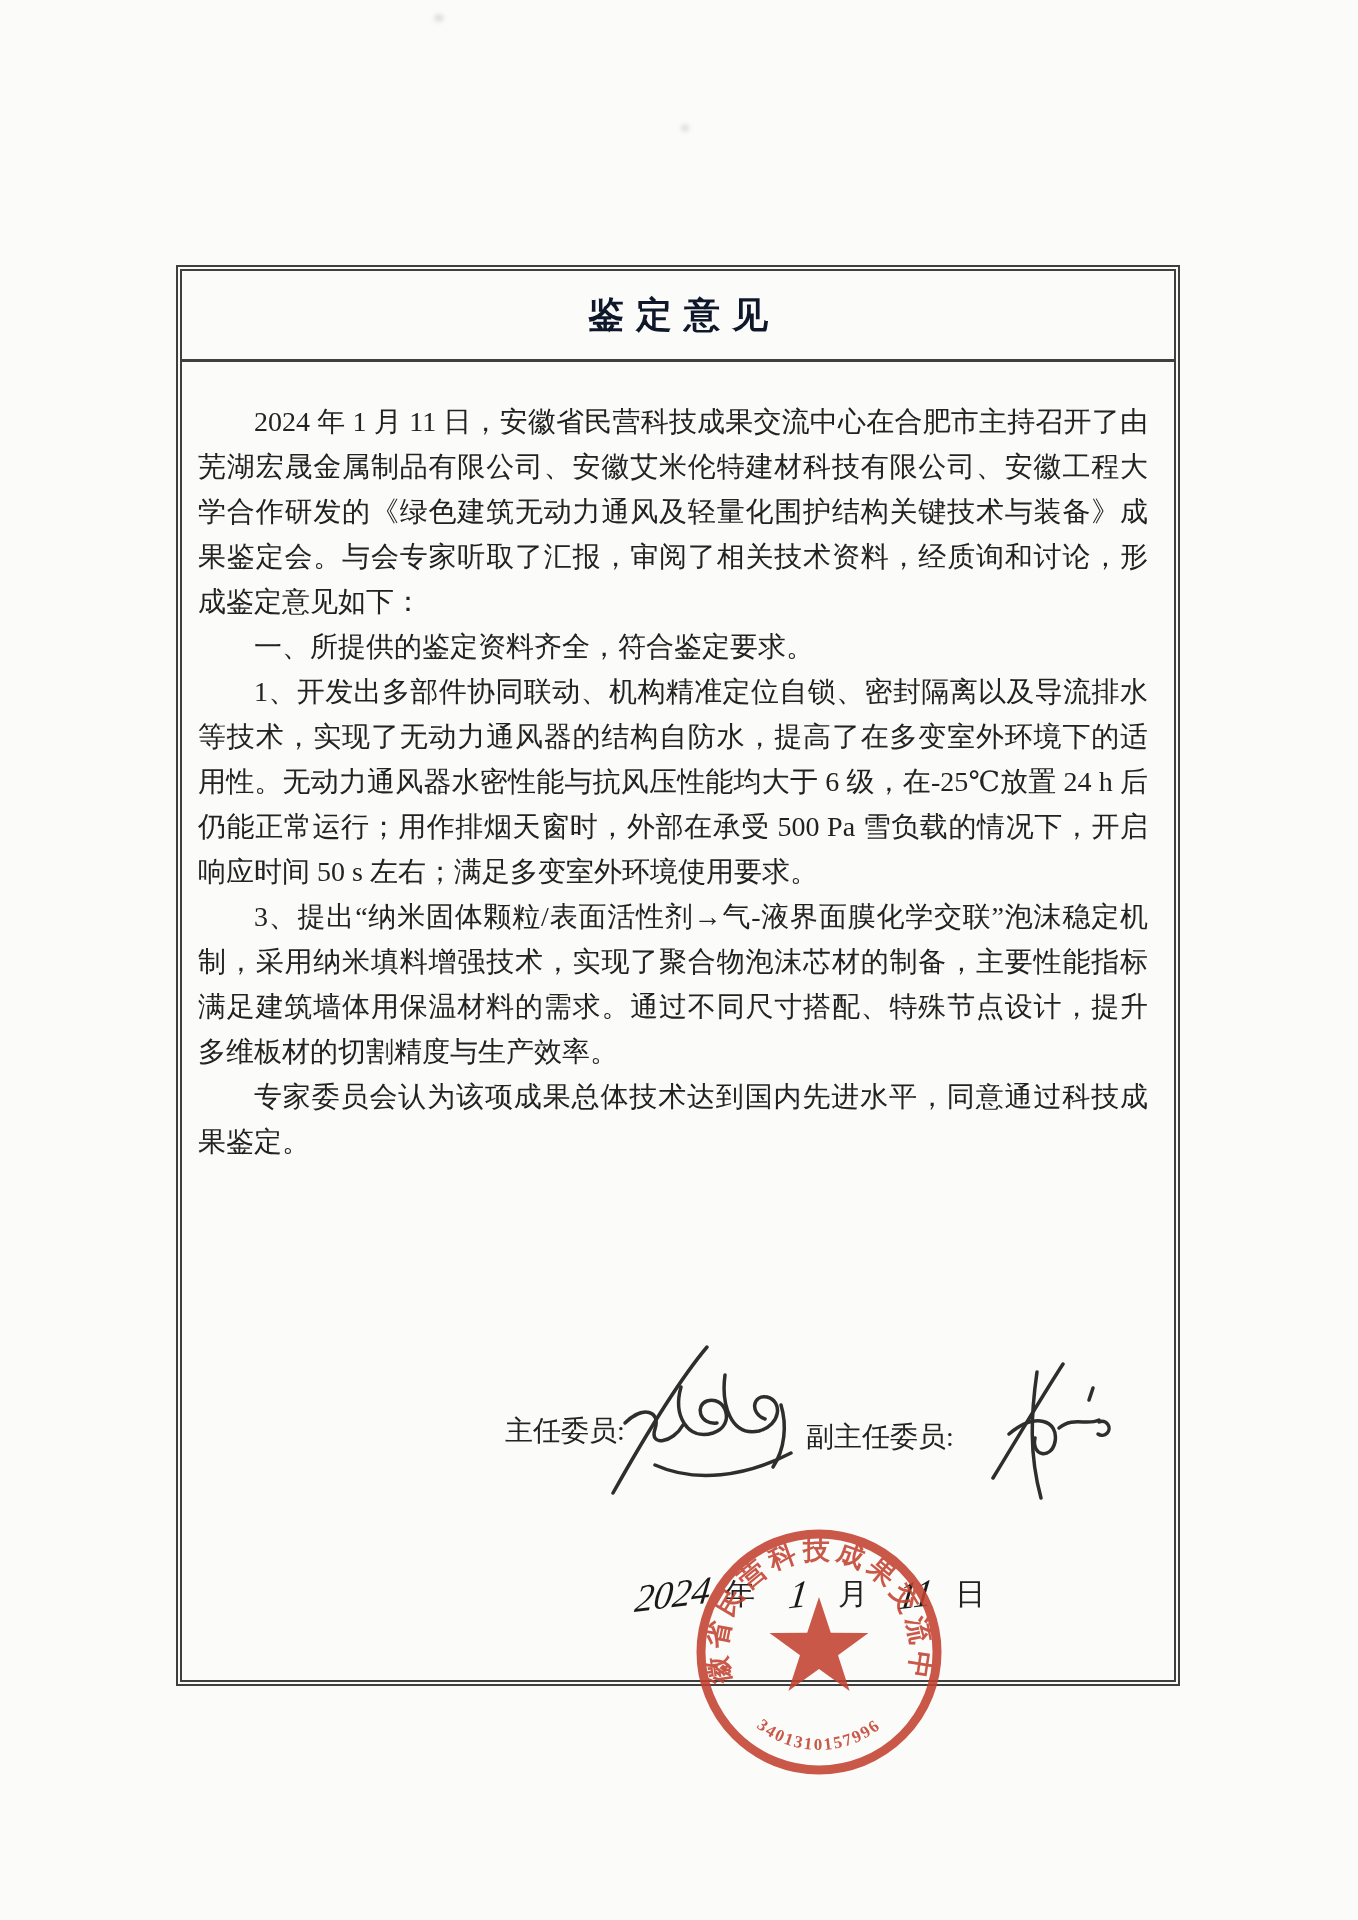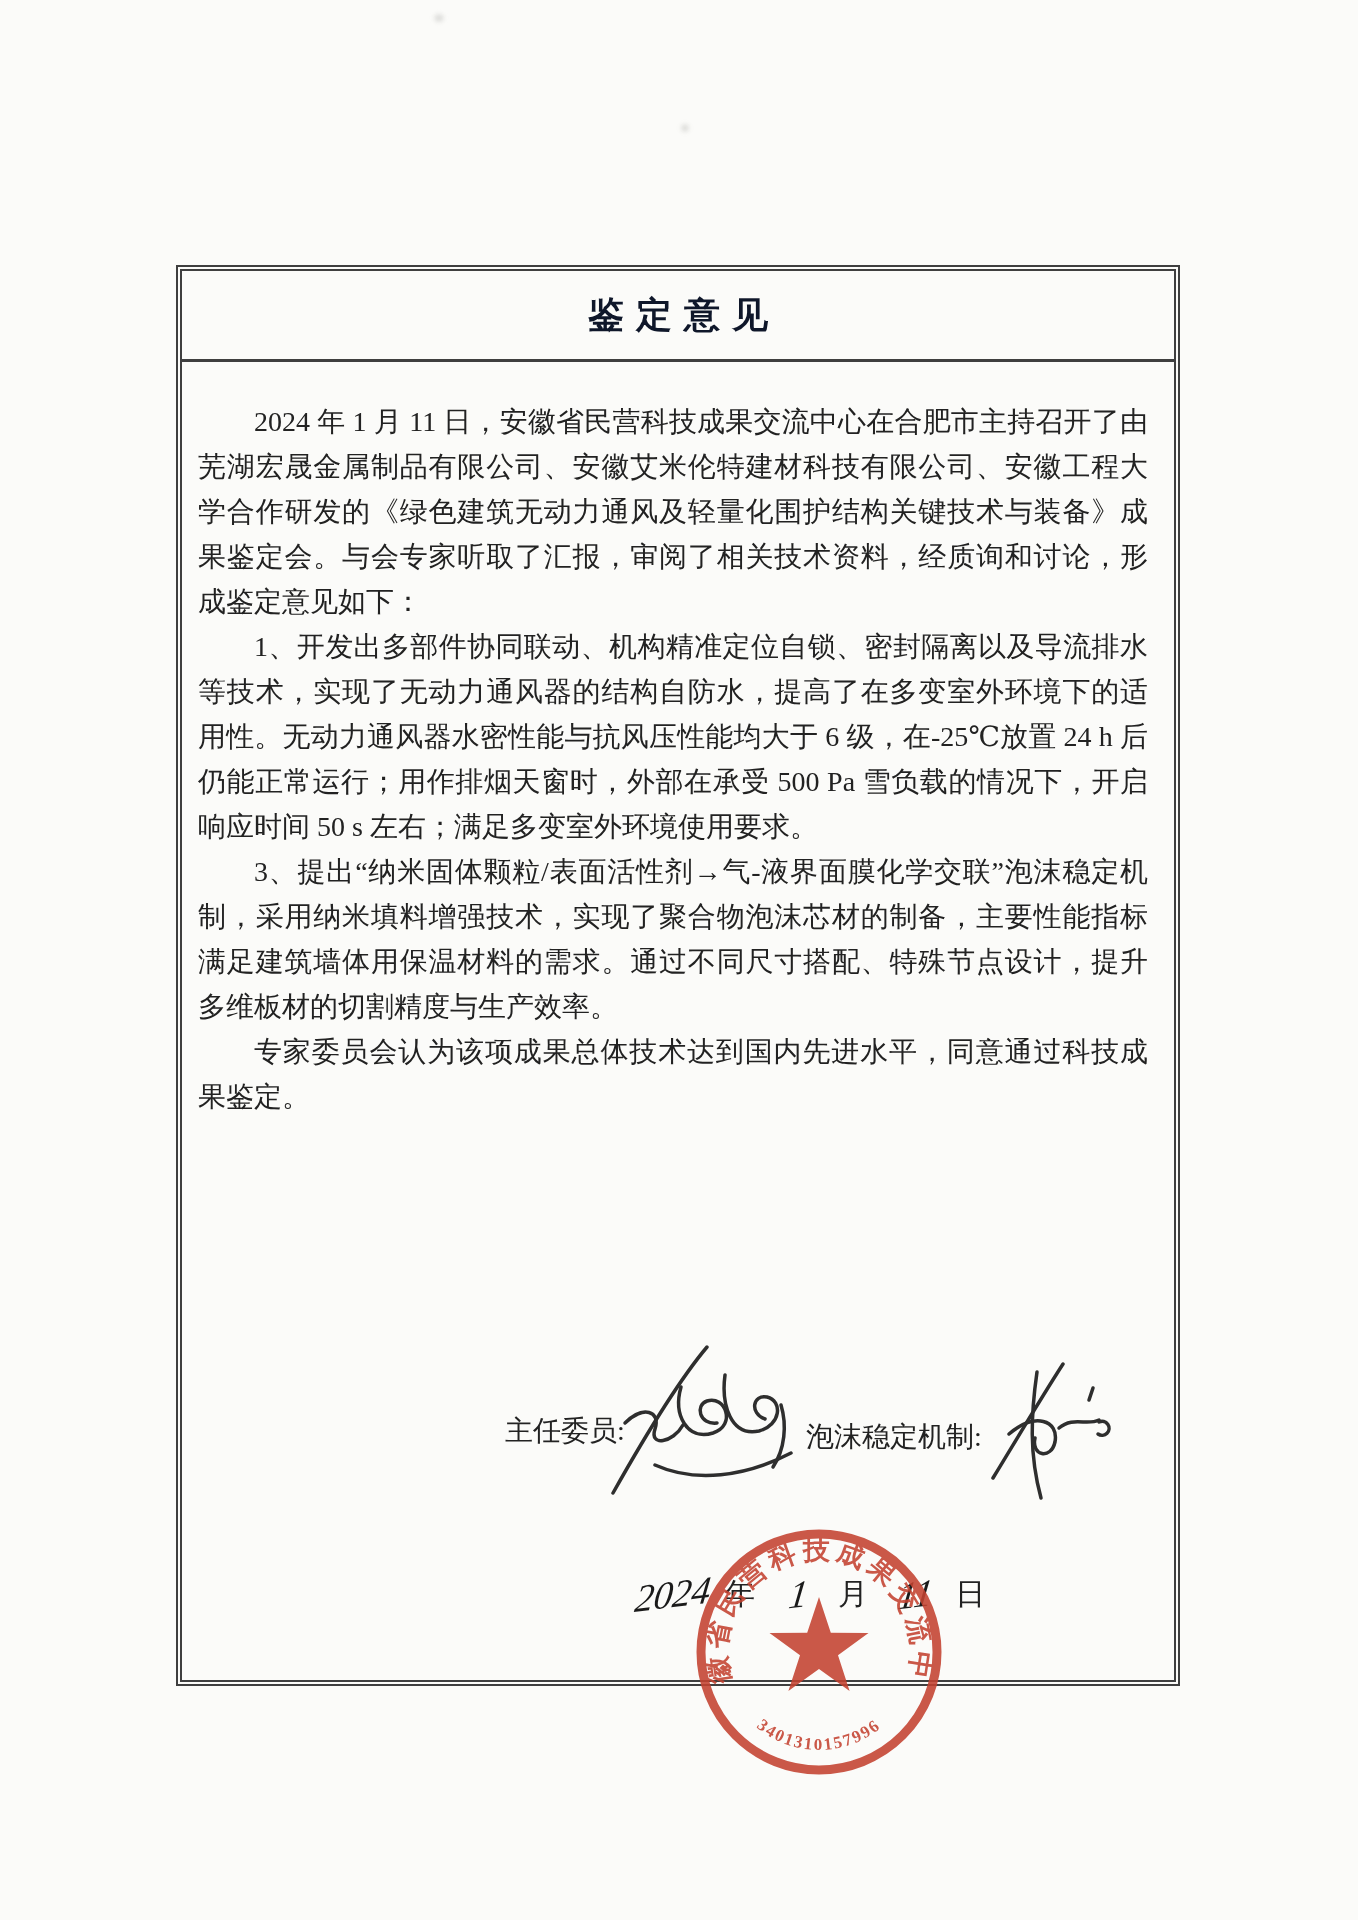--- a/index.html
+++ b/index.html
@@ -53,38 +53,39 @@
 
 <div class="artifact" style="left:434px;top:14px;width:10px;height:8px;"></div>
 <div class="artifact" style="left:681px;top:124px;width:8px;height:8px;"></div>
 
 <div class="doc-frame">
   <div class="doc-header">
     <div class="doc-title">鉴定意见</div>
   </div>
   <div class="doc-body">
     <p>2024 年 1 月 11 日，安徽省民营科技成果交流中心在合肥市主持召开了由芜湖宏晟金属制品有限公司、安徽艾米伦特建材科技有限公司、安徽工程大学合作研发的《绿色建筑无动力通风及轻量化围护结构关键技术与装备》成果鉴定会。与会专家听取了汇报，审阅了相关技术资料，经质询和讨论，形成鉴定意见如下：</p>
+    <p>一、所提供的鉴定资料齐全，符合鉴定要求。</p>
     <p>1、开发出多部件协同联动、机构精准定位自锁、密封隔离以及导流排水等技术，实现了无动力通风器的结构自防水，提高了在多变室外环境下的适用性。无动力通风器水密性能与抗风压性能均大于 6 级，在-25℃放置 24 h 后仍能正常运行；用作排烟天窗时，外部在承受 500 Pa 雪负载的情况下，开启响应时间 50 s 左右；满足多变室外环境使用要求。</p>
     <p>3、提出“纳米固体颗粒/表面活性剂→气-液界面膜化学交联”泡沫稳定机制，采用纳米填料增强技术，实现了聚合物泡沫芯材的制备，主要性能指标满足建筑墙体用保温材料的需求。通过不同尺寸搭配、特殊节点设计，提升多维板材的切割精度与生产效率。</p>
     <p>专家委员会认为该项成果总体技术达到国内先进水平，同意通过科技成果鉴定。</p>
   </div>
 </div>
 
 <div class="sig-label" style="left:505px;top:1412px;">主任委员:</div>
 
 <svg class="signature-svg" style="left:595px;top:1345px;" width="215" height="155" viewBox="0 0 215 155">
   <path d="M 18,148 C 45,100 80,40 112,2"></path>
   <path d="M 30,78 C 48,60 66,66 60,84 C 54,102 78,98 88,80"></path>
   <path d="M 86,42 C 78,70 92,96 118,88 C 142,80 130,50 112,56 C 100,60 104,80 122,78"></path>
   <path d="M 130,30 C 126,60 136,92 164,86 C 186,80 188,56 172,52 C 158,49 154,68 170,74"></path>
   <path d="M 60,120 C 100,138 150,132 196,108"></path>
   <path d="M 186,60 C 192,80 190,104 178,122"></path>
 </svg>
 
-<div class="sig-label" style="left:806px;top:1418px;">泡沫稳定机制:</div>
+<div class="sig-label" style="left:806px;top:1418px;">副主任委员:</div>
 
 <svg class="signature-svg" style="left:975px;top:1350px;" width="150" height="155" viewBox="0 0 150 155">
   <path d="M 18,128 C 40,92 66,48 88,14"></path>
   <path d="M 62,22 C 56,64 54,104 66,148"></path>
   <path d="M 34,84 C 60,62 84,70 80,92 C 76,110 56,106 60,88"></path>
   <path d="M 84,78 C 98,66 112,76 124,70"></path>
   <path d="M 118,38 L 114,50"></path>
   <path d="M 124,72 a 7,7 0 1 1 -1,12"></path>
 </svg>
 

